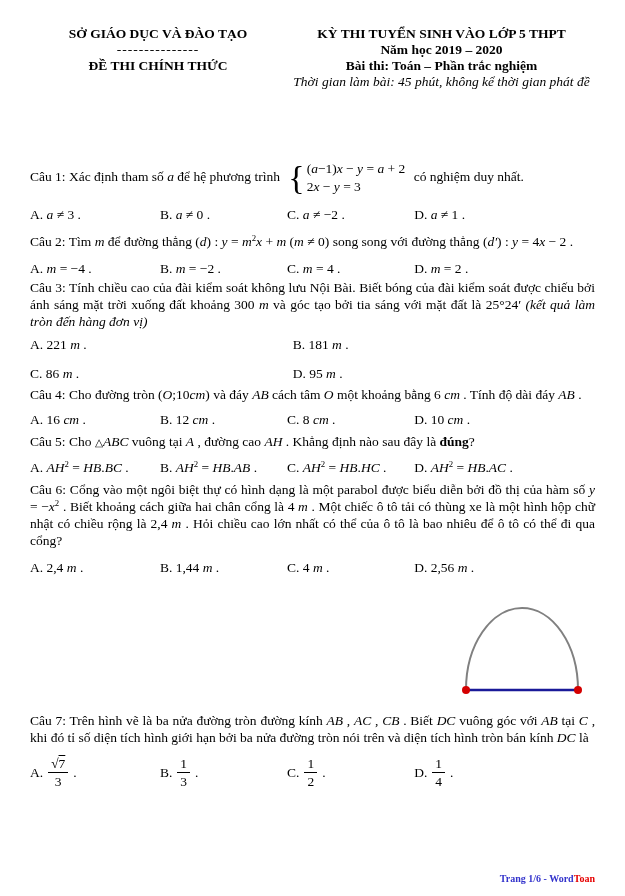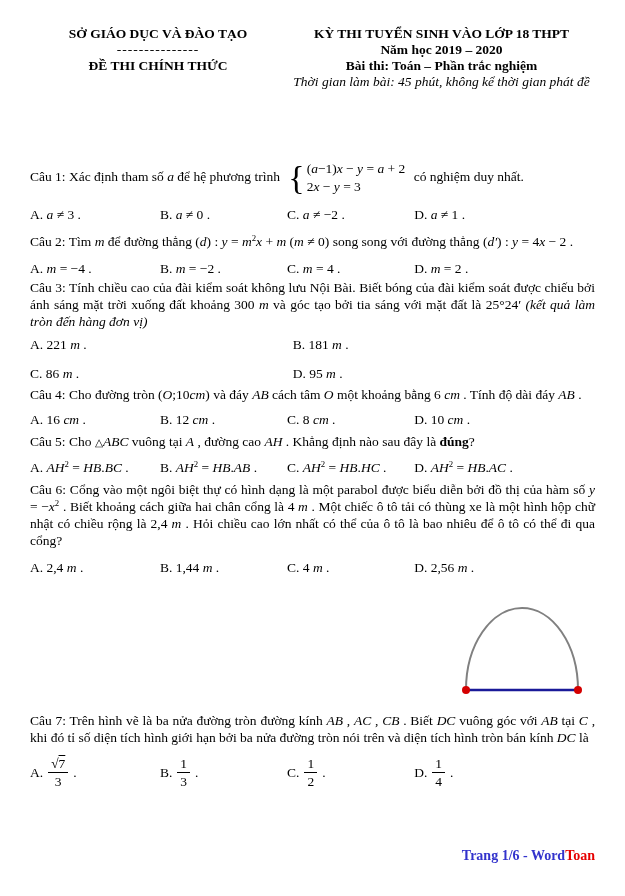--- a/index.html
+++ b/index.html
@@ -36,37 +36,37 @@
   .eq{display:block;}
   
   .figure-wrap{margin:24px 0 0 422px;width:140px;height:96px;}
   
   .fopts{display:grid;grid-template-columns:23% 22.5% 22.5% auto;margin-top:10px;align-items:center;}
   .fopt{display:flex;align-items:center;}
   .frac{display:inline-block;text-align:center;line-height:15px;margin:0 5px;}
   .frac .num{display:block;padding:0 3px 1px 3px;}
   .frac .den{display:block;border-top:1px solid #000;padding:1px 3px 0 3px;}
   
-  .footer{position:absolute;right:30px;bottom:32px;font-weight:bold;font-size:14px;}
+  .footer{position:absolute;right:30px;bottom:12px;font-weight:bold;font-size:10px;}
   .footer .pg{color:#3333cc;}
   .footer .brand{color:#e60000;}
 </style>
 </head>
 <body>
 
 <div class="page">
 
   <div class="hdr">
     <div class="hdr-left">
       <div>SỞ GIÁO DỤC VÀ ĐÀO TẠO</div>
       <div class="sep">---------------</div>
       <div>ĐỀ THI CHÍNH THỨC</div>
     </div>
     <div class="hdr-right">
-      <div class="b">KỲ THI TUYỂN SINH VÀO LỚP 18 THPT</div>
+      <div class="b">KỲ THI TUYỂN SINH VÀO LỚP 5 THPT</div>
       <div class="b">Năm học 2019 – 2020</div>
       <div class="b">Bài thi: Toán – Phần trắc nghiệm</div>
       <div class="it">Thời gian làm bài: 45 phút, không kể thời gian phát đề</div>
     </div>
   </div>
 
   <div class="main">
 
     <p class="q">
       <span><span>Câu 1: Xác định tham số </span><span class="sg-i">a</span><span> để hệ phương trình</span></span>

